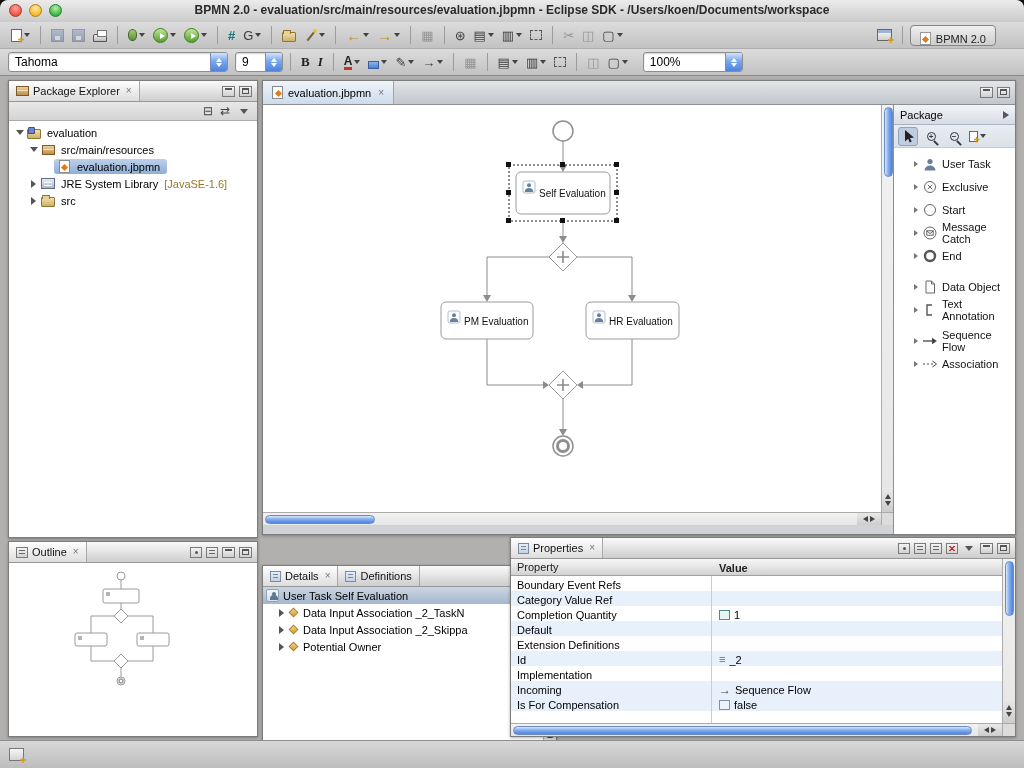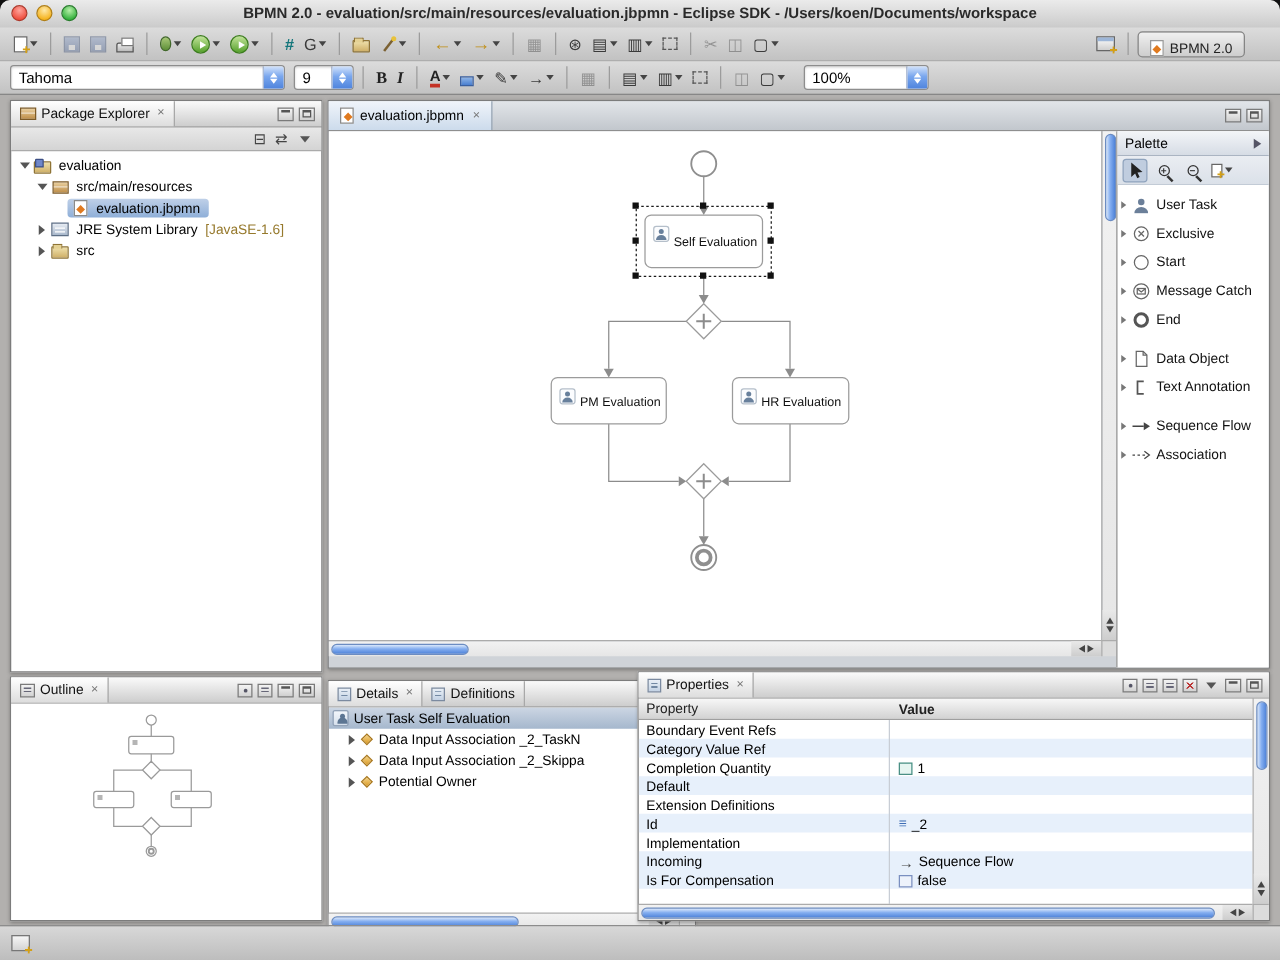--- a/index.html
+++ b/index.html
@@ -120,27 +120,27 @@
 
 
 #palette{position:absolute;top:0;right:0;width:122px;bottom:0;background:#fff;border-left:1px solid #8f8f8f}
 #palette-hdr{height:20px;display:flex;align-items:center;padding:0 6px;background:linear-gradient(#f3f5f8,#d6dce5);border-bottom:1px solid #aab4c2;font-size:11px}
 #palette-hdr .pin{margin-left:auto;width:0;height:0;border-top:4px solid transparent;border-bottom:4px solid transparent;border-left:6px solid #556}
 #palette-tools{height:23px;display:flex;align-items:center;gap:3px;padding:0 4px;background:linear-gradient(#eaedf2,#dbe1e9);border-bottom:1px solid #c2cbd6}
 .ptool{width:20px;height:19px;display:flex;align-items:center;justify-content:center;border-radius:3px}
 .ptool.on{background:#c0cddf;border:1px solid #8fa3bd}
 .i-mag{width:9px;height:9px;border:1.5px solid #333;border-radius:50%;position:relative;font-size:8px;line-height:7px;text-align:center;color:#333;font-weight:bold}
 .i-mag:after{content:"";position:absolute;right:-4px;bottom:-4px;width:6px;height:2px;background:#333;transform:rotate(45deg)}
-.pitem{height:23px;display:flex;align-items:center;gap:3px;padding-left:3px;font-size:11px;color:#111}
+.pitem{height:23px;display:flex;align-items:center;gap:3px;padding-left:20px;font-size:11px;color:#111}
 .parr{width:0;height:0;border-top:3px solid transparent;border-bottom:3px solid transparent;border-left:4px solid #777;flex:none}
 .pic{width:18px;display:flex;justify-content:center;flex:none}
 .gap{margin-top:8px}
 
 
-#detailsview{left:262px;top:544px;width:295px;height:200px}
+#detailsview{left:262px;top:565px;width:295px;height:200px}
 .dtree{position:absolute;left:0;top:21px;right:13px;bottom:13px;overflow:hidden;font-size:11px}
 .drow{height:17px;display:flex;align-items:center;white-space:nowrap}
 .drow-sel{background:linear-gradient(#ccd6e3,#a5b7cd)}
 .utic{width:13px;height:13px;border:1px solid #93a3b8;background:linear-gradient(#f2f6fb,#d6e0ec);position:relative;border-radius:2px;margin:0 4px 0 3px;flex:none}
 .utic:before{content:"";position:absolute;left:4.5px;top:2px;width:4px;height:4px;border-radius:50%;background:#5d7693}
 .utic:after{content:"";position:absolute;left:2.5px;bottom:1.5px;width:8px;height:4.5px;border-radius:4px 4px 0 0;background:#5d7693}
 .dmd{width:7px;height:7px;margin:0 6px 0 2px;transform:rotate(45deg);background:linear-gradient(135deg,#f5d488,#d99a27);border:1px solid #a9771c;flex:none}
 .i-dtl{width:11px;height:11px;border:1px solid #7b8aa0;background:linear-gradient(#e9eff6,#c3d2e4);position:relative;flex:none}
 .i-dtl:after{content:"";position:absolute;inset:2px;background:repeating-linear-gradient(to bottom,#7288a3 0 1px,transparent 1px 3px)}
 
@@ -505,21 +505,21 @@
         <div class="thumbh" style="left:2px;width:110px"></div>
         <div class="sbend" style="top:0;bottom:0;right:0;width:24px">
             <span class="al"></span>
             <span class="ar"></span>
           </div>
       </div>
       <div class="corner" style="left:618px;top:407px;width:13px;height:13px"></div>
 
       <div id="palette">
         <div id="palette-hdr">
-          <span>Palette</span>
+          <span>Package</span>
           <span class="pin"></span>
         </div>
         <div id="palette-tools">
           <span class="ptool on">
             <svg width="13" height="14">
                 <path d="M3,1 L3,12.5 L6.1,9.8 L7.8,13.5 L9.7,12.6 L8,9 L12,8.6 Z" fill="#222"></path>
               </svg>
           </span>
           <span class="ptool">
               <span class="i-mag">+</span>

